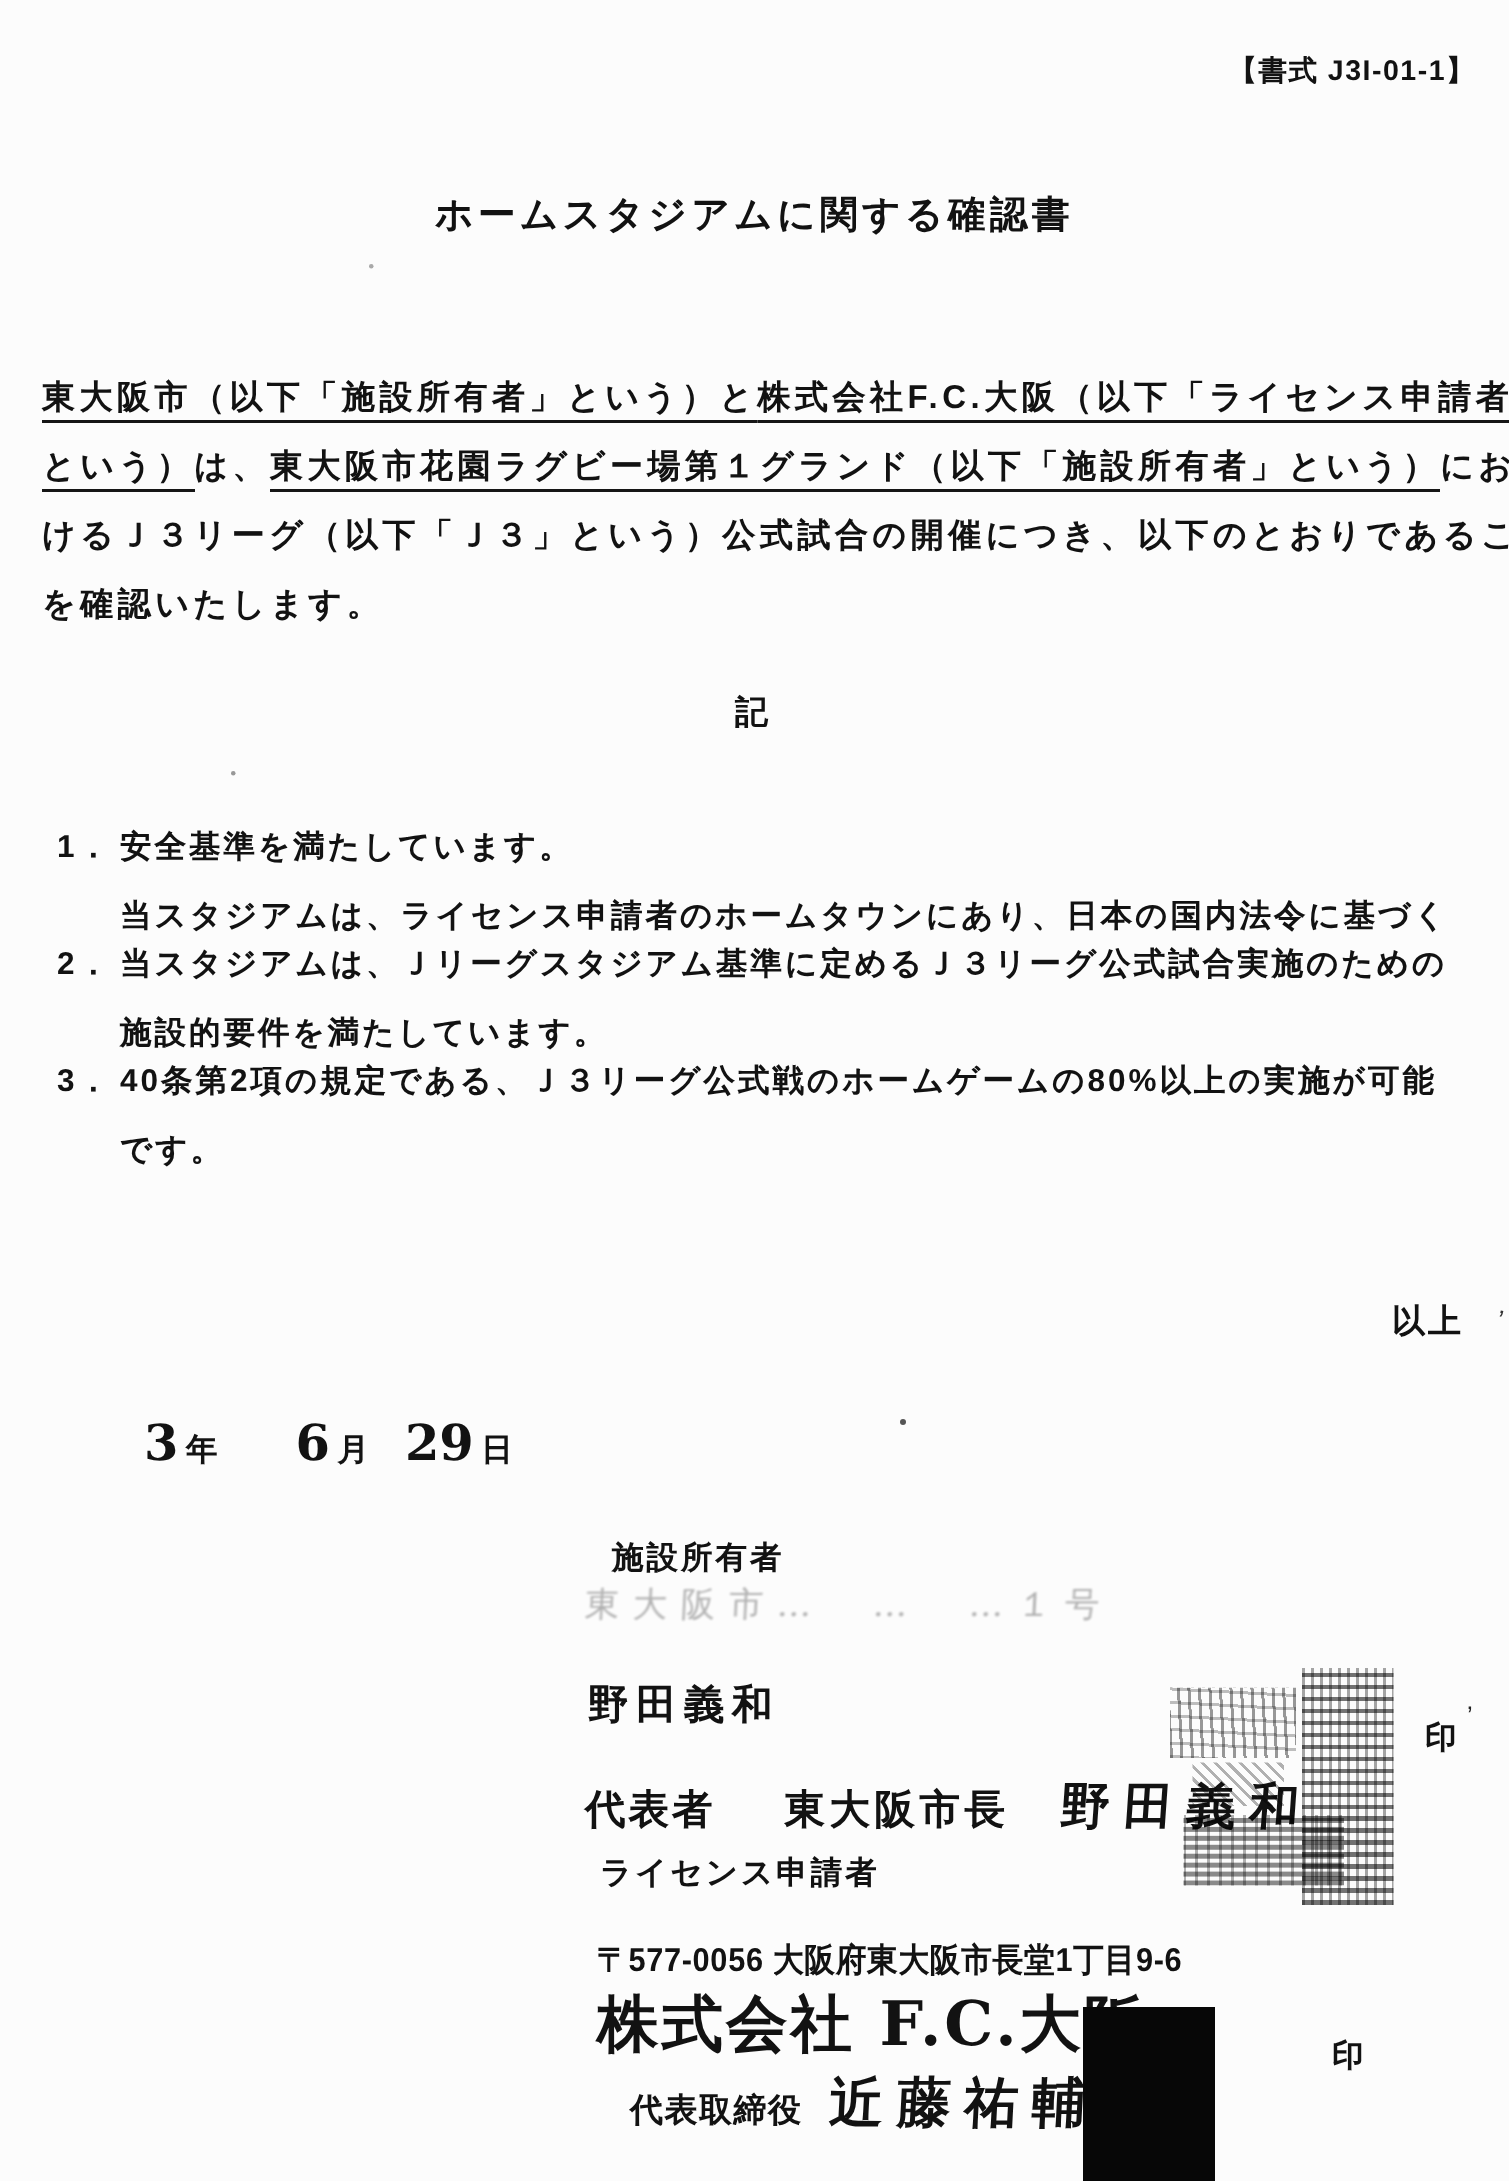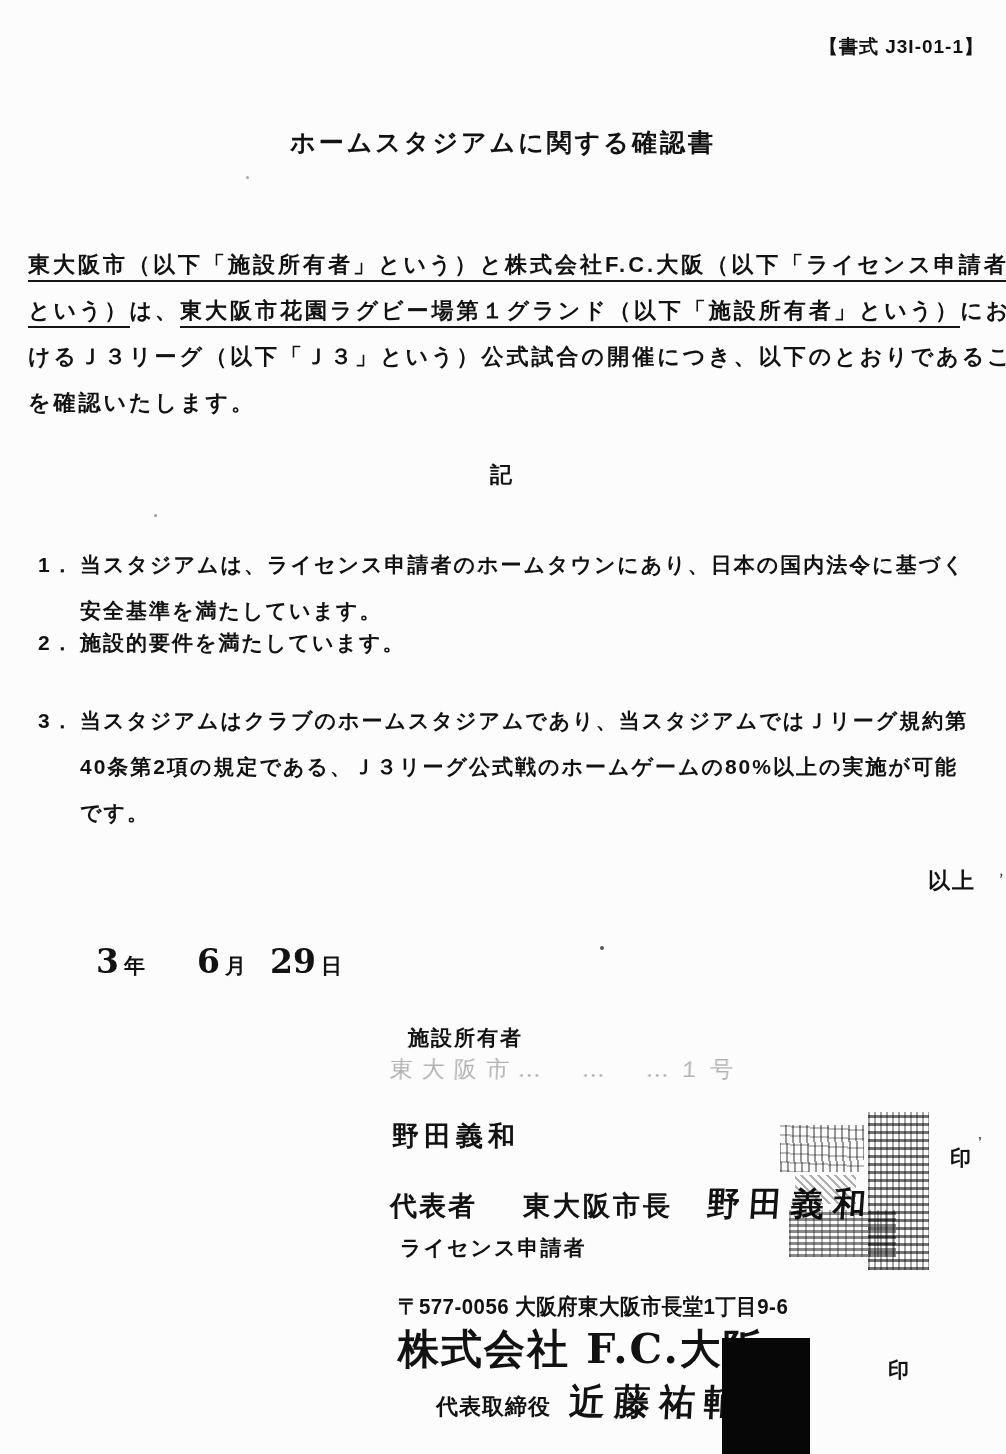--- a/index.html
+++ b/index.html
@@ -61,21 +61,21 @@
   .sb4 { left:10%; top:40%; width:40%; height:18%;
          background:repeating-linear-gradient(45deg, rgba(0,0,0,.3) 0 2px, transparent 2px 6px); }
 
   .seal-top { top:1144px; left:950px; font-size:21px; }
   .seal-top-tick { top:1134px; left:978px; font-size:17px; color:#222; }
   .applicant-label { top:1234px; left:400px; font-size:21px; letter-spacing:2px; }
   .postal-address { top:1292px; left:398px; font-size:22px; letter-spacing:0.5px;
                     transform:scaleX(0.93); transform-origin:left top; white-space:nowrap; }
   .company-name { top:1322px; left:398px; font-size:41px; letter-spacing:2px;
                   white-space:nowrap; }
-  .applicant-rep-row { top:1378px; left:436px; display:flex; align-items:baseline;text-align:center; }
+  .applicant-rep-row { top:1378px; left:420px; display:flex; align-items:baseline;text-align:center; }
   .applicant-rep-title { font-size:22px; letter-spacing:1px; }
   .applicant-rep-name { font-size:36px; letter-spacing:9px; margin-left:18px;
                         transform:skewX(-3deg); }
   .seal-bottom { top:1356px; left:888px; font-size:21px; }
 
   .redaction-box { left:722px; top:1338px; width:88px; height:116px;
                    background:#070707; z-index:6; }
 
   .speck { border-radius:50%; background:#555; }
   .speck1 { top:946px; left:600px; width:4px; height:4px; }
@@ -102,34 +102,34 @@
   </div>
   <div class="abs gothic intro-line" style="top:388px">
     <span>を確認いたします。</span>
   </div>
 
   <div class="abs gothic record-marker">記</div>
 
   <div class="abs gothic list-item" style="top:542px">
     <span class="num">1．</span>
     <div class="item-lines">
+      <div>安全基準を満たしています。</div>
       <div>当スタジアムは、ライセンス申請者のホームタウンにあり、日本の国内法令に基づく</div>
-      <div>安全基準を満たしています。</div>
     </div>
   </div>
   <div class="abs gothic list-item" style="top:620px">
     <span class="num">2．</span>
     <div class="item-lines">
+      <div>当スタジアムは、Ｊリーグスタジアム基準に定めるＪ３リーグ公式試合実施のための</div>
       <div>施設的要件を満たしています。</div>
     </div>
   </div>
   <div class="abs gothic list-item" style="top:698px">
     <span class="num">3．</span>
     <div class="item-lines">
-      <div>当スタジアムはクラブのホームスタジアムであり、当スタジアムではＪリーグ規約第</div>
       <div>40条第2項の規定である、Ｊ３リーグ公式戦のホームゲームの80%以上の実施が可能</div>
       <div>です。</div>
     </div>
   </div>
 
   <div class="abs gothic closing">以上</div>
   <div class="abs stray-mark">’</div>
 
   <div class="abs date-row">
     <span class="date-num">3</span>

